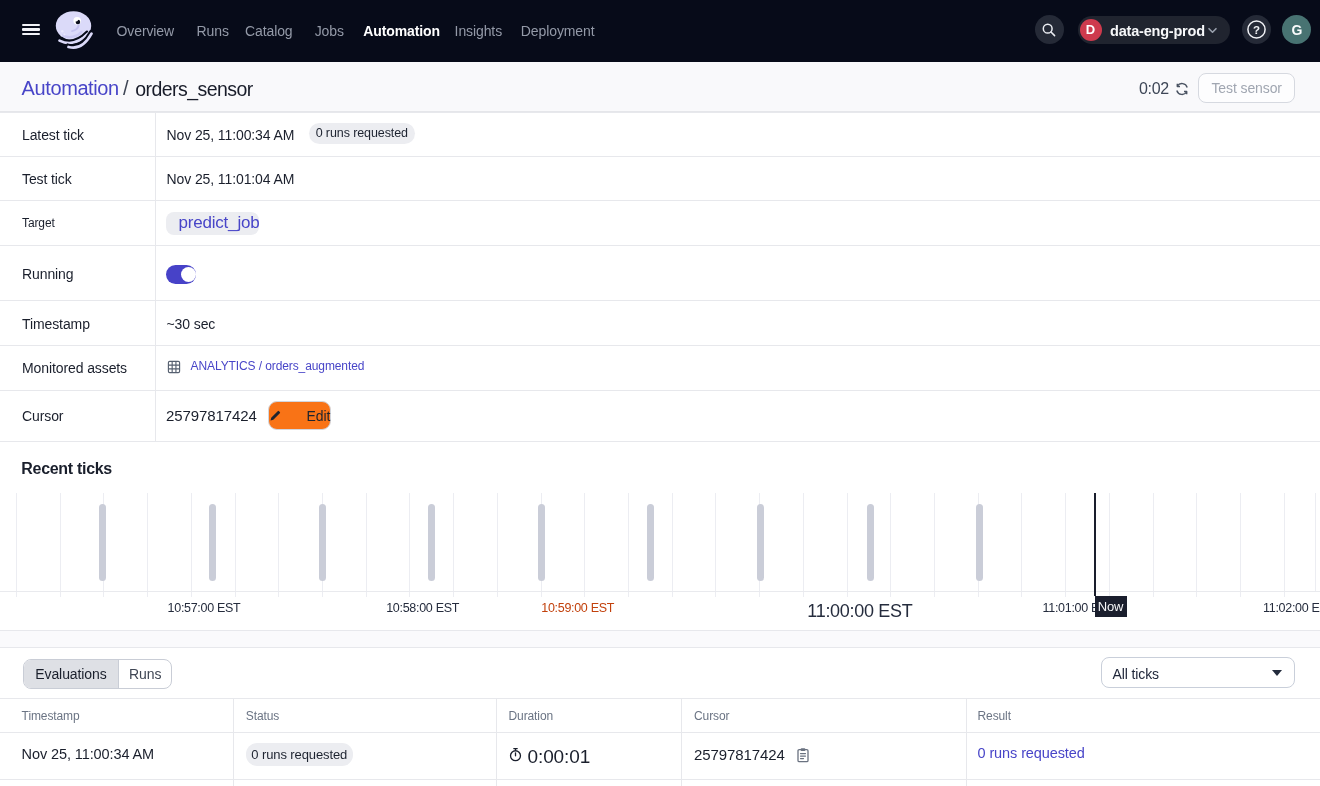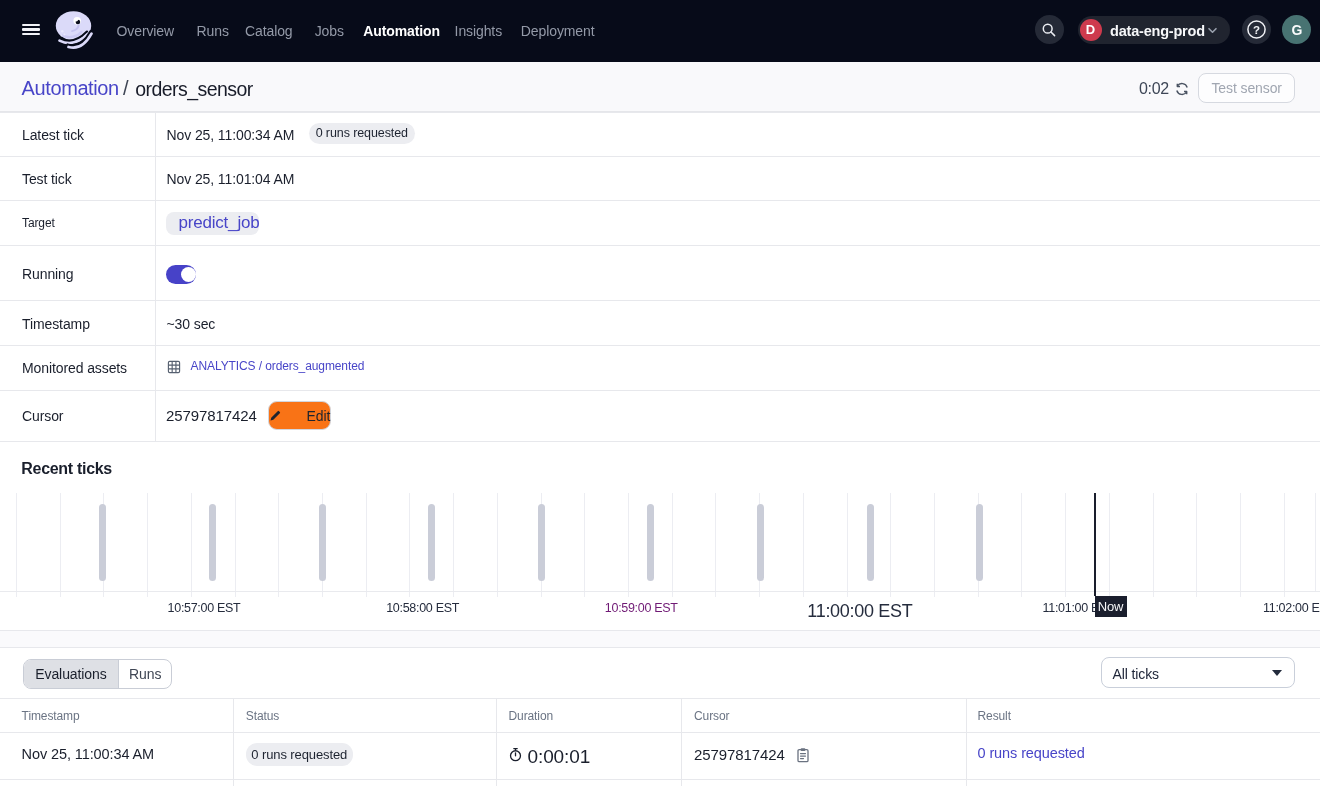--- a/index.html
+++ b/index.html
@@ -203,21 +203,21 @@
       <div style="position:absolute;left:208.93px;top:503.6px;width:7px;height:77.5px;border-radius:3.5px;background:#cacdd8"></div>
       <div style="position:absolute;left:318.56px;top:503.6px;width:7px;height:77.5px;border-radius:3.5px;background:#cacdd8"></div>
       <div style="position:absolute;left:428.19px;top:503.6px;width:7px;height:77.5px;border-radius:3.5px;background:#cacdd8"></div>
       <div style="position:absolute;left:537.8199999999999px;top:503.6px;width:7px;height:77.5px;border-radius:3.5px;background:#cacdd8"></div>
       <div style="position:absolute;left:647.4499999999999px;top:503.6px;width:7px;height:77.5px;border-radius:3.5px;background:#cacdd8"></div>
       <div style="position:absolute;left:757.0799999999999px;top:503.6px;width:7px;height:77.5px;border-radius:3.5px;background:#cacdd8"></div>
       <div style="position:absolute;left:866.7099999999999px;top:503.6px;width:7px;height:77.5px;border-radius:3.5px;background:#cacdd8"></div>
       <div style="position:absolute;left:976.3399999999999px;top:503.6px;width:7px;height:77.5px;border-radius:3.5px;background:#cacdd8"></div>
       <div style="position:absolute;left:104px;top:600.5px;width:200px;text-align:center;font-size:12.5px;letter-spacing:-0.3px;color:#252c3d">10:57:00 EST</div>
       <div style="position:absolute;left:322.63px;top:600.5px;width:200px;text-align:center;font-size:12.5px;letter-spacing:-0.3px;color:#252c3d">10:58:00 EST</div>
-      <div style="position:absolute;left:541.26px;top:600.5px;width:200px;text-align:center;font-size:12.5px;letter-spacing:-0.3px;color:#701a75">10:59:00 EST</div>
+      <div style="position:absolute;left:541.26px;top:600.5px;width:200px;font-size:12.5px;letter-spacing:-0.3px;color:#c2410c">10:59:00 EST</div>
       <div style="position:absolute;left:759.89px;top:600.5px;width:200px;text-align:center;font-size:18px;letter-spacing:-0.3px;color:#252c3d">11:00:00 EST</div>
       <div style="position:absolute;left:978.52px;top:600.5px;width:200px;text-align:center;font-size:12.5px;letter-spacing:-0.3px;color:#252c3d">11:01:00 EST</div>
       <div style="position:absolute;left:1199px;top:600.5px;width:200px;text-align:center;font-size:12.5px;letter-spacing:-0.3px;color:#252c3d">11:02:00 EST</div>
     </div>
 
   <div class="abs" style="left:1094.3px;top:493px;width:1.8px;height:102.5px;background:#1a1e2d;z-index:5"></div>
   <div class="abs" style="left:1094.5px;top:595.5px;width:32px;height:21px;background:#1a1e2d;color:#f5f6f8;font-size:13px;display:flex;align-items:center;justify-content:center;z-index:6;letter-spacing:-0.2px">Now</div>
 
   <div class="hline" style="top:630px"></div>
   <div class="hline" style="top:647px"></div>

